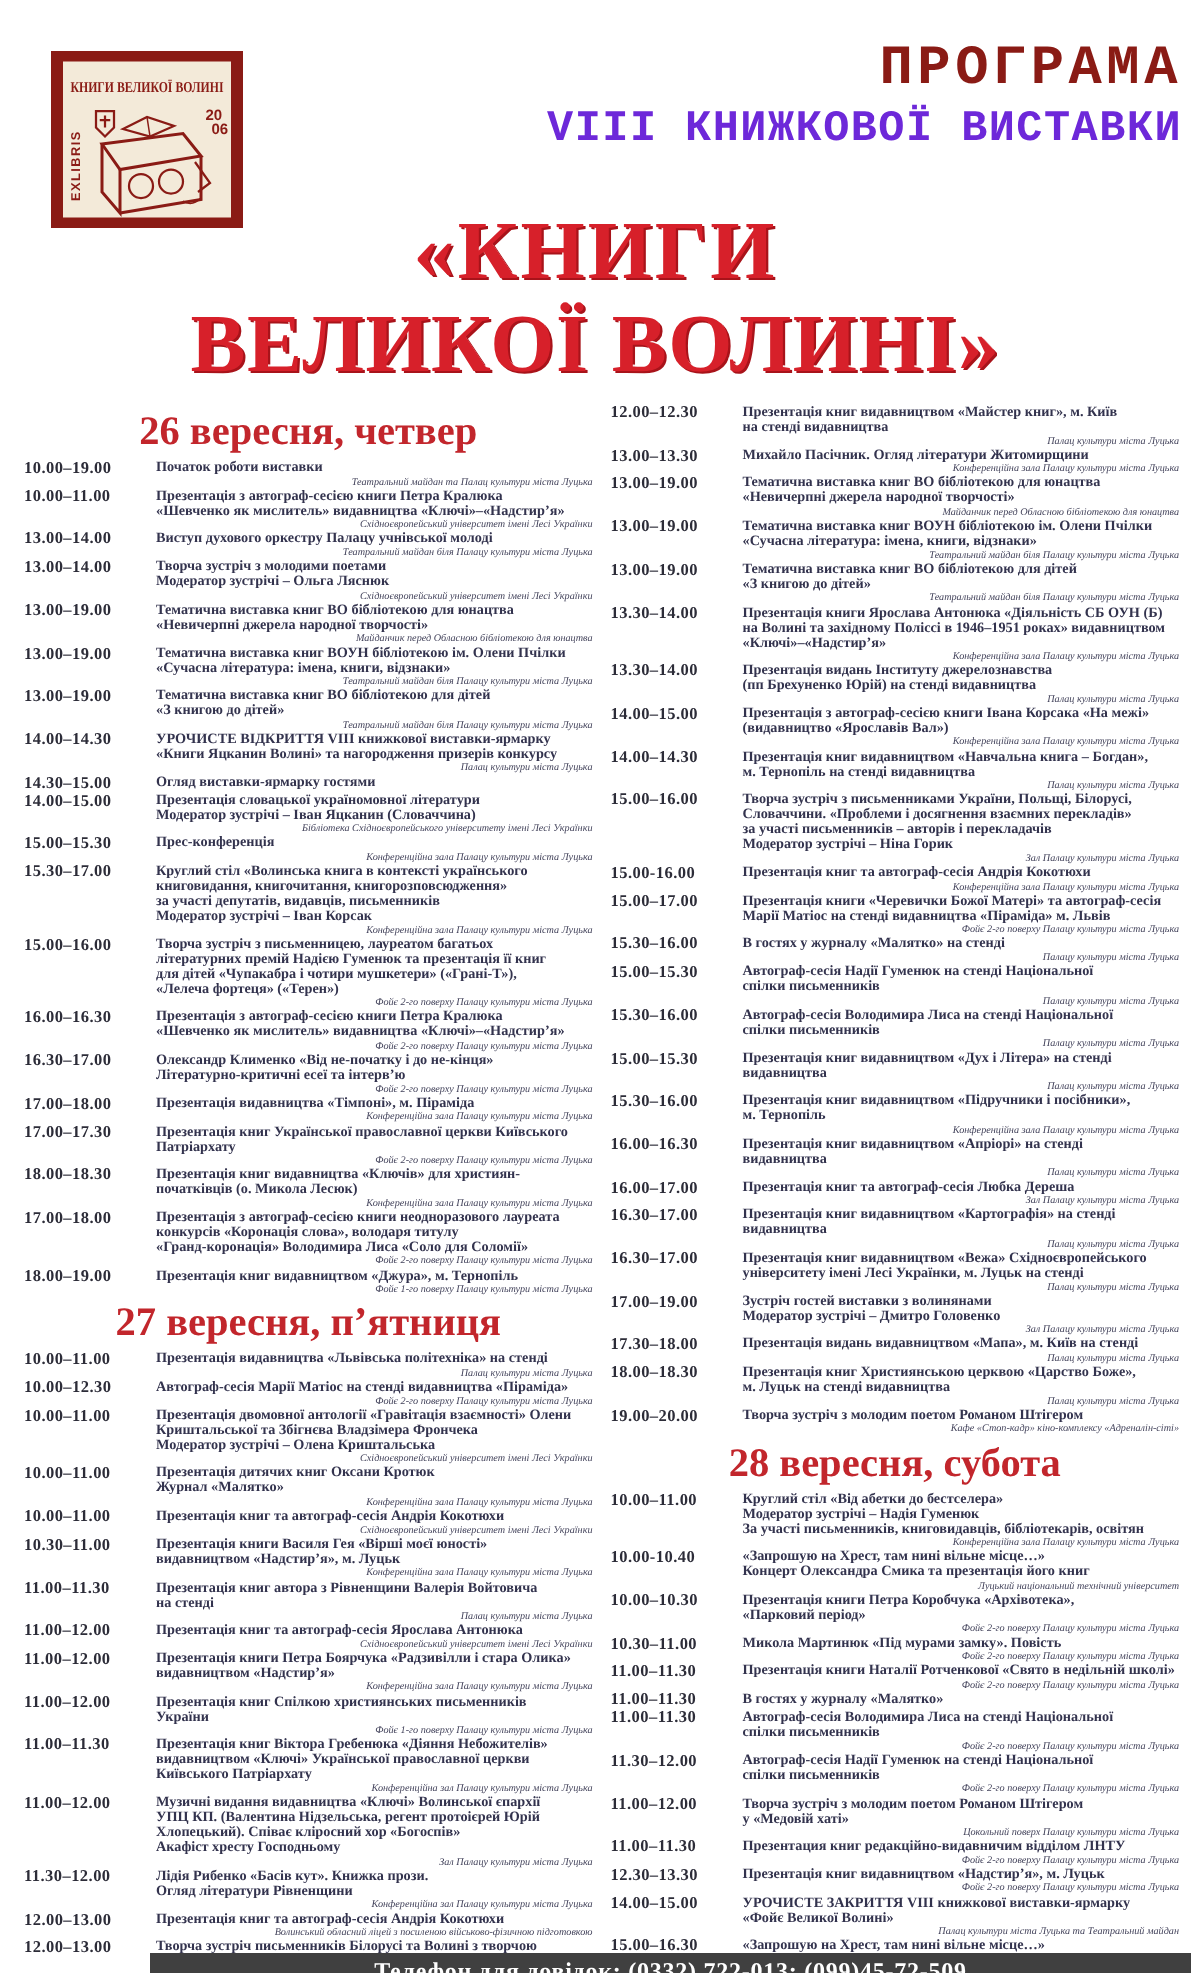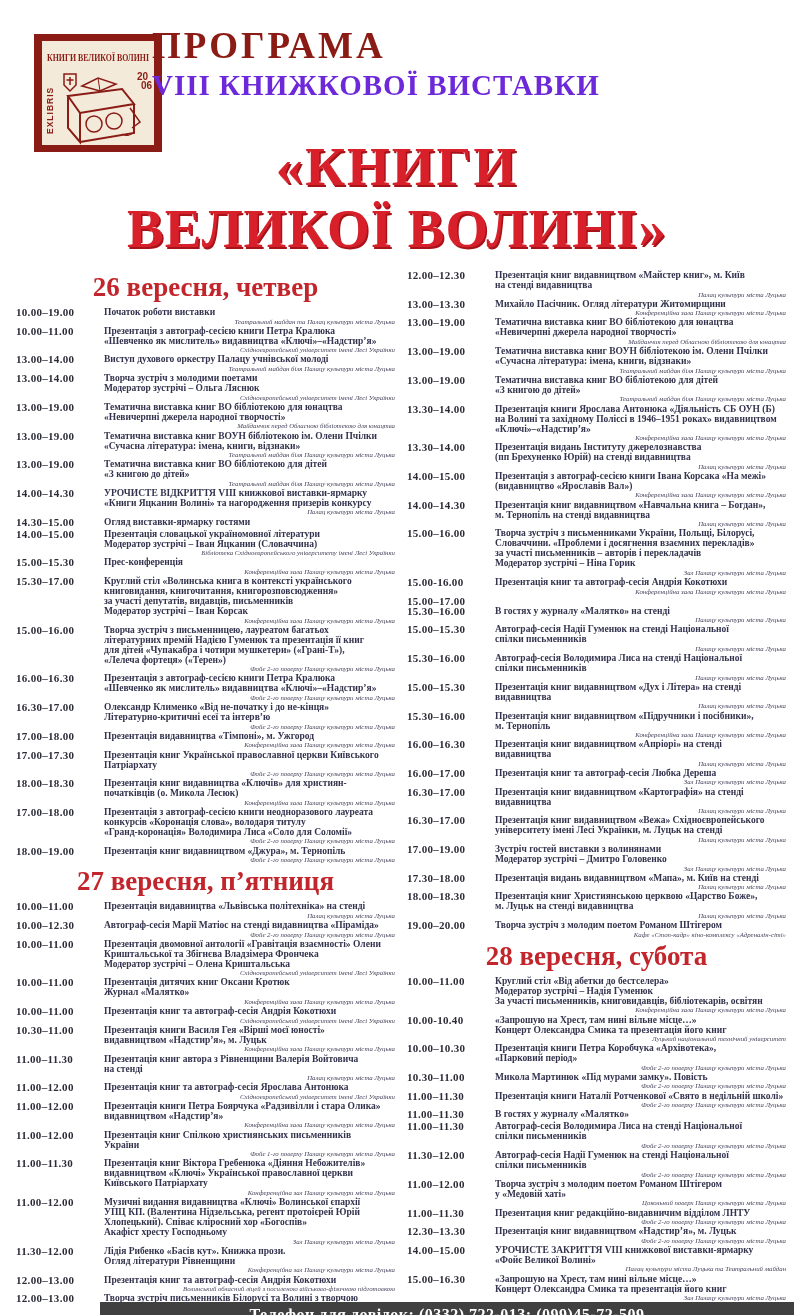--- a/index.html
+++ b/index.html
@@ -1,21 +1,21 @@
 <!DOCTYPE html>
 <html><head>
 <meta charset="utf-8">
 <style>
   html,body{margin:0;padding:0;background:#ffffff;}
   .page{position:relative;width:794px;height:1315px;margin:18px auto;background:#fff;overflow:hidden;
         font-family:"Liberation Serif", serif;color:#34344e;}
   
   .header{position:relative;height:250px;}
   .logo{position:absolute;left:34px;top:16px;width:128px;height:118px;}
-  .masthead{position:absolute;left:152px;right:6px;top:8px;text-align:left;}
+  .masthead{position:absolute;left:152px;right:6px;top:8px;text-align:right;font-family:Liberation Mono, monospace;}
   .program-title{font-size:37px;font-weight:bold;color:#8a1b15;letter-spacing:3px;line-height:1.1;}
   .program-subtitle{font-size:29px;font-weight:bold;color:#6d28d9;letter-spacing:1px;margin-top:2px;}
   .main-title{position:absolute;left:0;right:0;top:118px;text-align:center;font-weight:bold;color:#d7202a;
               font-size:55px;line-height:1.12;letter-spacing:2px;
               text-shadow:-1px -1px 0 rgba(255,255,255,.9),1.5px 1.5px 0 #a8131a;}
   .main-title .t2{letter-spacing:1px;}
   
   .columns{display:flex;padding:2px 8px 0 16px;gap:12px;}
   .col{width:50%;}
   .day-heading{font-size:27px;line-height:30px;font-weight:bold;color:#c2262c;text-align:center;margin:2px 0 5px;}
@@ -186,21 +186,21 @@
           <div class="time">16.30–17.00</div>
           <div class="body">
             <div class="line">Олександр Клименко «Від не-початку і до не-кінця»</div>
             <div class="line">Літературно-критичні есеї та інтерв’ю</div>
             <div class="venue">Фойє 2-го поверху Палацу культури міста Луцька</div>
           </div>
         </div>
         <div class="event">
           <div class="time">17.00–18.00</div>
           <div class="body">
-            <div class="line">Презентація видавництва «Тімпоні», м. Ужгород</div>
+            <div class="line">Презентація видавництва «Тімпоні», м. Піраміда</div>
             <div class="venue">Конференційна зала Палацу культури міста Луцька</div>
           </div>
         </div>
         <div class="event">
           <div class="time">17.00–17.30</div>
           <div class="body">
             <div class="line">Презентація книг Української православної церкви Київського</div>
             <div class="line">Патріархату</div>
             <div class="venue">Фойє 2-го поверху Палацу культури міста Луцька</div>
           </div>
@@ -436,20 +436,25 @@
         </div>
         <div class="event">
           <div class="time">15.00-16.00</div>
           <div class="body">
             <div class="line">Презентація книг та автограф-сесія Андрія Кокотюхи</div>
             <div class="venue">Конференційна зала Палацу культури міста Луцька</div>
           </div>
         </div>
         <div class="event">
           <div class="time">15.00–17.00</div>
+          <div class="body">
+            <div class="line">Презентація книги «Черевички Божої Матері» та автограф-сесія</div>
+            <div class="line">Марії Матіос на стенді видавництва «Піраміда» м. Львів</div>
+            <div class="venue">Фойє 2-го поверху Палацу культури міста Луцька</div>
+          </div>
         </div>
         <div class="event">
           <div class="time">15.30–16.00</div>
           <div class="body">
             <div class="line">В гостях у журналу «Малятко» на стенді</div>
             <div class="venue">Палацу культури міста Луцька</div>
           </div>
         </div>
         <div class="event">
           <div class="time">15.00–15.30</div>

